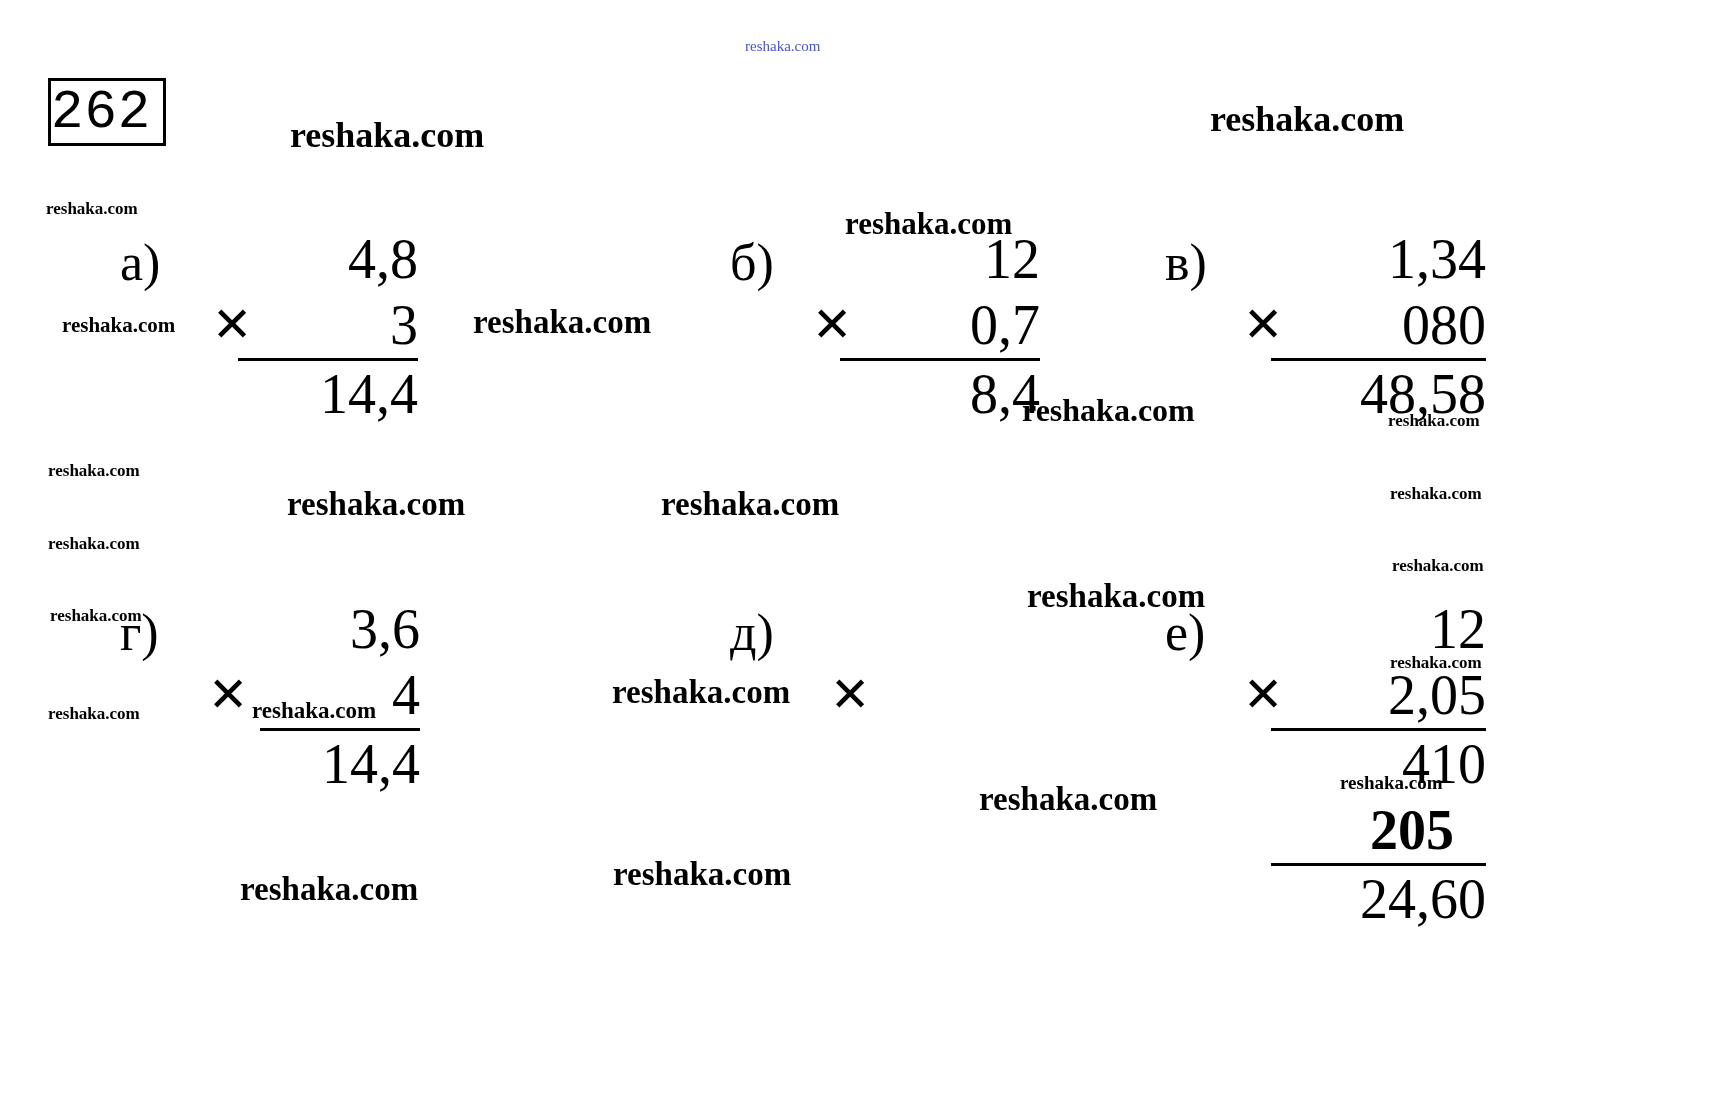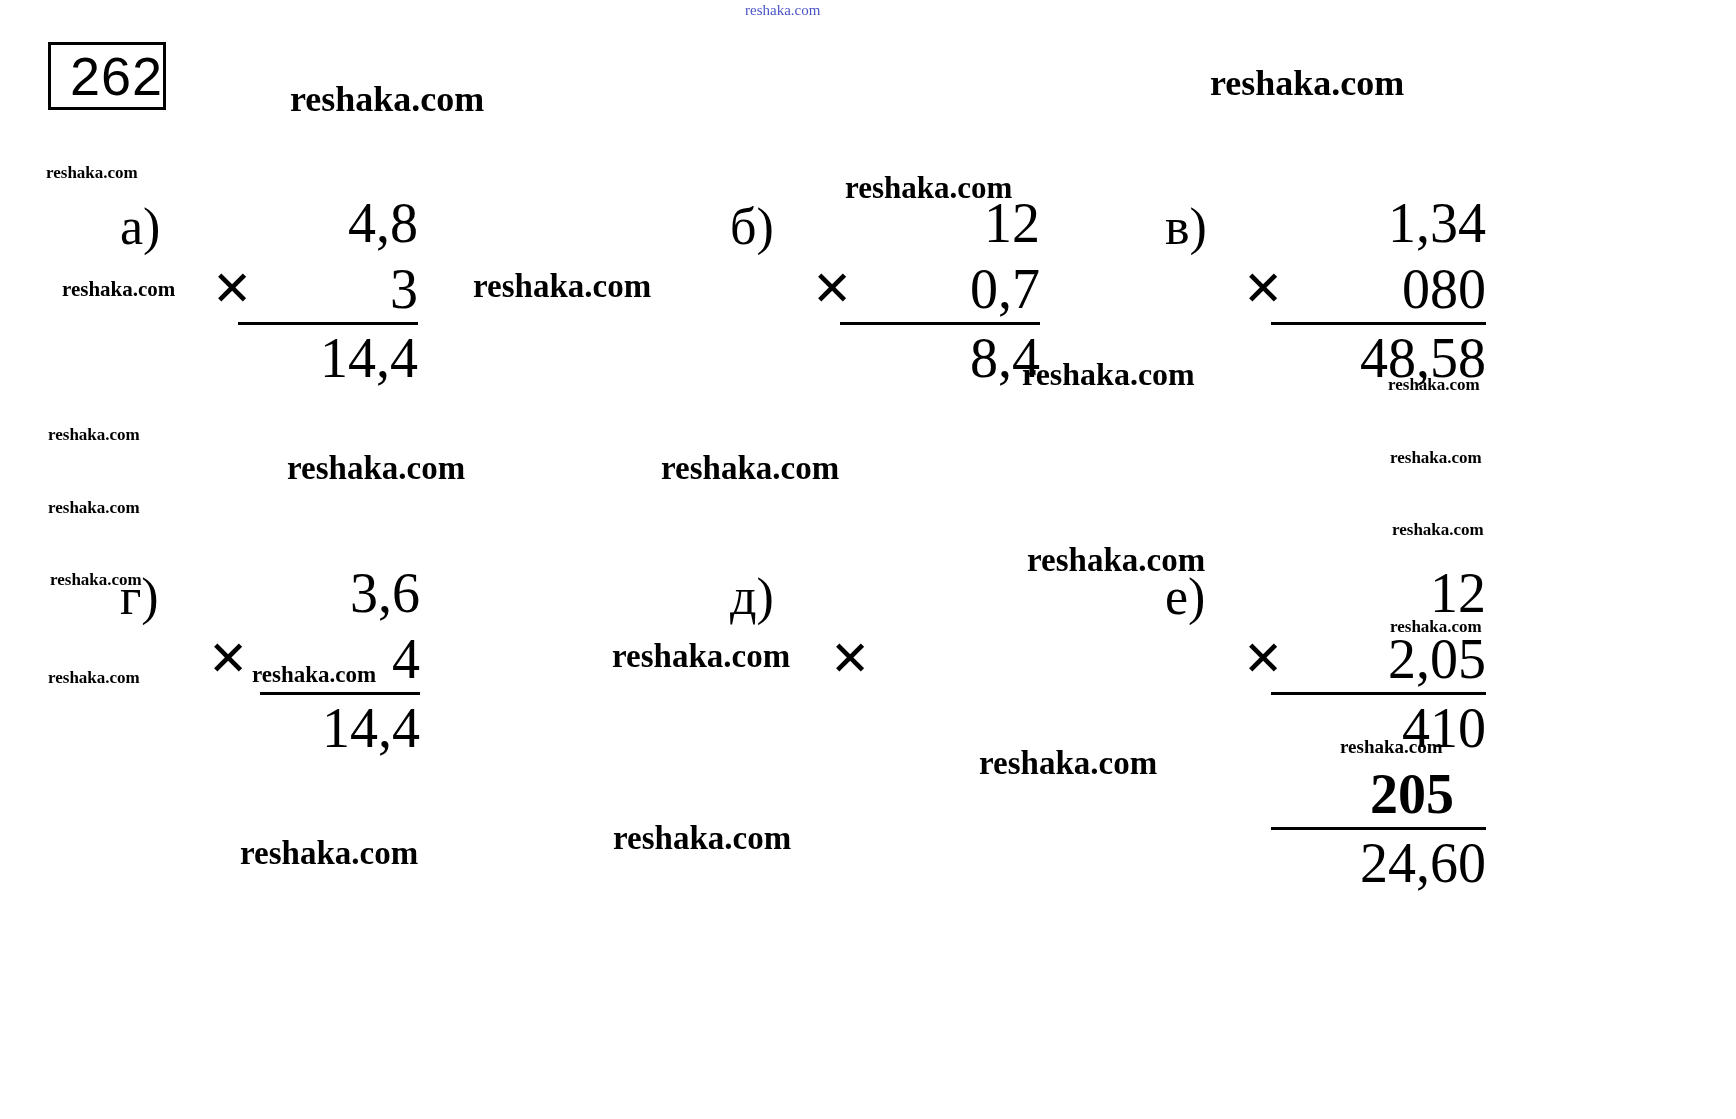--- a/index.html
+++ b/index.html
@@ -8,34 +8,34 @@
     background: #ffffff;
   }
   body {
     width: 1736px;
     height: 1119px;
     position: relative;
     font-family: "Liberation Serif", serif;
     color: #000000;
     overflow: hidden;
   }
-  .abs { position: absolute; }
+  .abs { position: absolute; margin-top: 36px; }
 
   
   #exercise-number {
     left: 48px;
     top: 42px;
     width: 112px;
     height: 62px;
     border: 3px solid #000;
     display: flex;
     align-items: center;
-    justify-content: flex-end;
+    justify-content: flex-start;
     font-size: 54px;
-    font-family: Liberation Sans, sans-serif;
+    font-family: Liberation Mono, monospace;
     letter-spacing: 1px;
   }
 
   
   .wm {
     color: #000000;
     font-family: "Liberation Serif", serif;
     font-weight: bold;
     white-space: nowrap;
     user-select: none;

